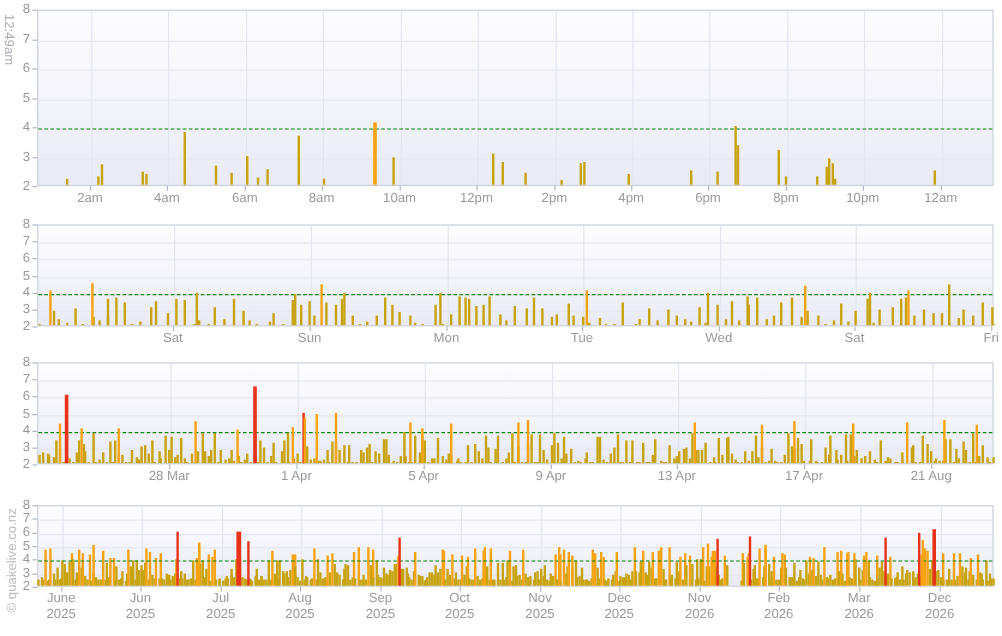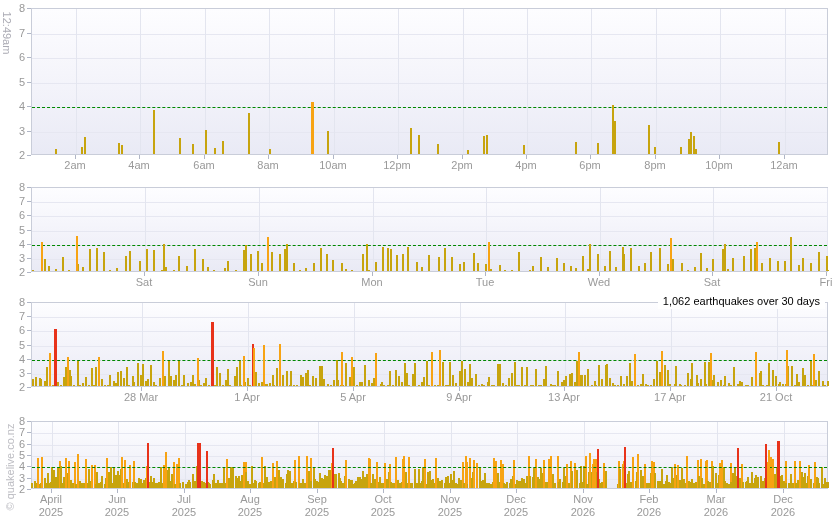--- a/index.html
+++ b/index.html
@@ -294,21 +294,20 @@
       <div class="xtick" style="left: 485px; top: 272px;"></div>
       <div class="xlab" style="left: 440px; top: 276px;">Tue</div>
       <div class="xtick" style="left: 599px; top: 272px;"></div>
       <div class="xlab" style="left: 554px; top: 276px;">Wed</div>
       <div class="xtick" style="left: 712px; top: 272px;"></div>
       <div class="xlab" style="left: 667px; top: 276px;">Sat</div>
       <div class="xtick" style="left: 826px; top: 272px;"></div>
       <div class="xlab" style="left: 781px; top: 276px;">Fri</div>
     </div>
   <div class="chart">
-    <div class="title" style="top: 294px;">1,062 earthquakes over 30 days</div>
   <div class="chart-plot" style="left: 31px; top: 302px; width: 797px; height: 85px;">
         <div class="hgrid" style="top: 14px;"></div>
         <div class="hgrid" style="top: 28px;"></div>
         <div class="hgrid" style="top: 43px;"></div>
         <div class="hgrid" style="top: 57px;"></div>
         <div class="hgrid" style="top: 71px;"></div>
         <div class="vgrid" style="left: 110px;"></div>
         <div class="vgrid" style="left: 216px;"></div>
         <div class="vgrid" style="left: 322px;"></div>
         <div class="vgrid" style="left: 428px;"></div>
@@ -651,21 +650,21 @@
       <div class="xlab" style="left: 202px; top: 391px;">1 Apr</div>
       <div class="xtick" style="left: 353px; top: 387px;"></div>
       <div class="xlab" style="left: 308px; top: 391px;">5 Apr</div>
       <div class="xtick" style="left: 459px; top: 387px;"></div>
       <div class="xlab" style="left: 414px; top: 391px;">9 Apr</div>
       <div class="xtick" style="left: 564px; top: 387px;"></div>
       <div class="xlab" style="left: 519px; top: 391px;">13 Apr</div>
       <div class="xtick" style="left: 670px; top: 387px;"></div>
       <div class="xlab" style="left: 625px; top: 391px;">17 Apr</div>
       <div class="xtick" style="left: 776px; top: 387px;"></div>
-      <div class="xlab" style="left: 731px; top: 391px;">21 Oct</div>
+      <div class="xlab" style="left: 731px; top: 391px;">21 Aug</div>
     </div>
   <div class="chart">
   <div class="chart-plot" style="left: 31px; top: 421px; width: 797px; height: 68px;">
         <div class="hgrid" style="top: 11px;"></div>
         <div class="hgrid" style="top: 23px;"></div>
         <div class="hgrid" style="top: 34px;"></div>
         <div class="hgrid" style="top: 45px;"></div>
         <div class="hgrid" style="top: 57px;"></div>
         <div class="vgrid" style="left: 20px;"></div>
         <div class="vgrid" style="left: 86px;"></div>
@@ -1178,21 +1177,21 @@
       <div class="ytick" style="left: 27px; top: 444px;"></div>
       <div class="ylab" style="left: 0px; top: 450px;">5</div>
       <div class="ytick" style="left: 27px; top: 455px;"></div>
       <div class="ylab" style="left: 0px; top: 461px;">4</div>
       <div class="ytick" style="left: 27px; top: 466px;"></div>
       <div class="ylab" style="left: 0px; top: 473px;">3</div>
       <div class="ytick" style="left: 27px; top: 478px;"></div>
       <div class="ylab" style="left: 0px; top: 484px;">2</div>
       <div class="ytick" style="left: 27px; top: 489px;"></div>
       <div class="xtick" style="left: 51px; top: 489px;"></div>
-      <div class="xlab" style="left: 6px; top: 493px;">April
+      <div class="xlab" style="left: 6px; top: 493px;">June
 2025</div>
       <div class="xtick" style="left: 117px; top: 489px;"></div>
       <div class="xlab" style="left: 72px; top: 493px;">Jun
 2025</div>
       <div class="xtick" style="left: 184px; top: 489px;"></div>
       <div class="xlab" style="left: 139px; top: 493px;">Jul
 2025</div>
       <div class="xtick" style="left: 250px; top: 489px;"></div>
       <div class="xlab" style="left: 205px; top: 493px;">Aug
 2025</div>

